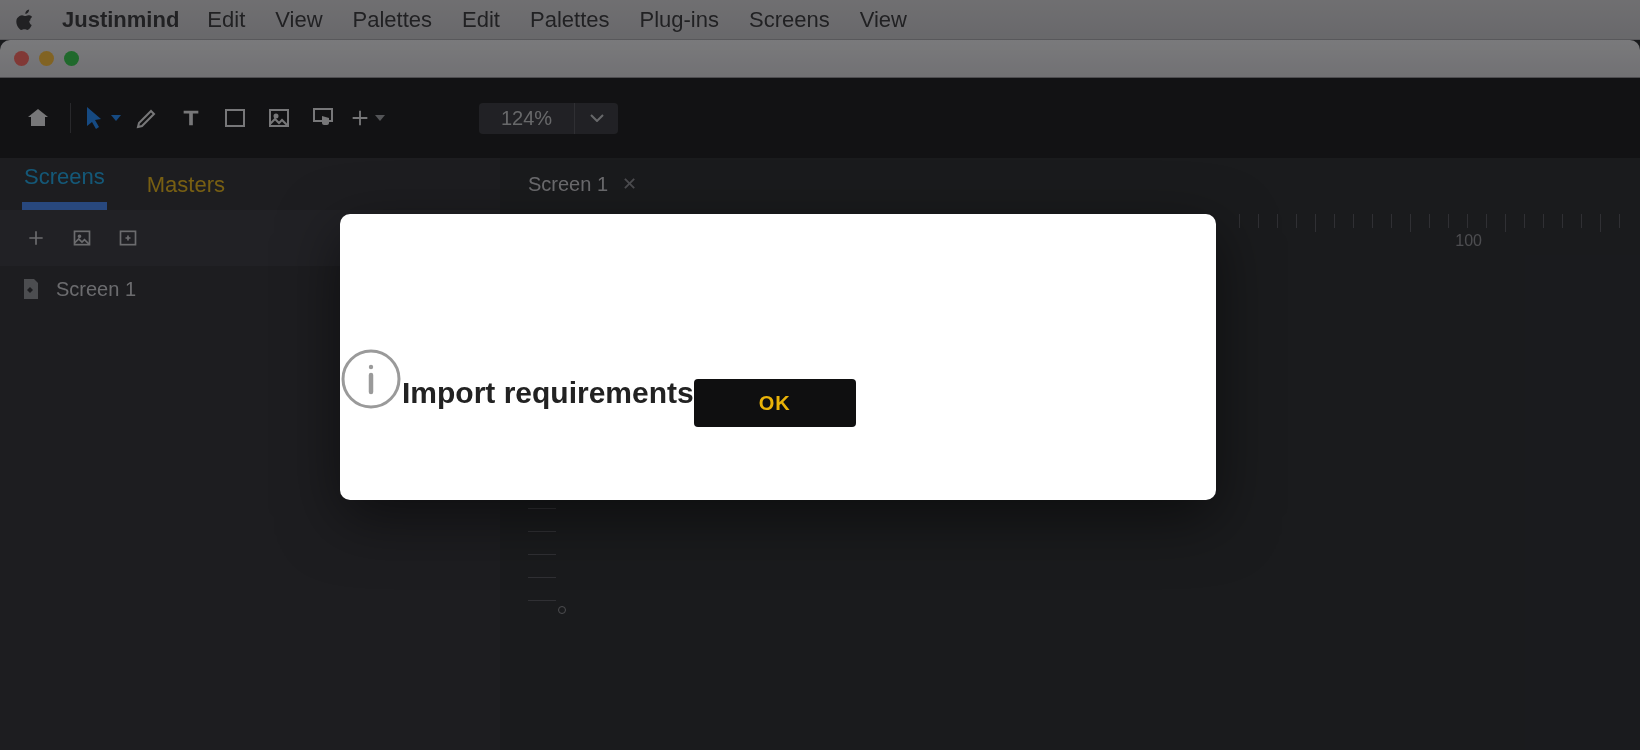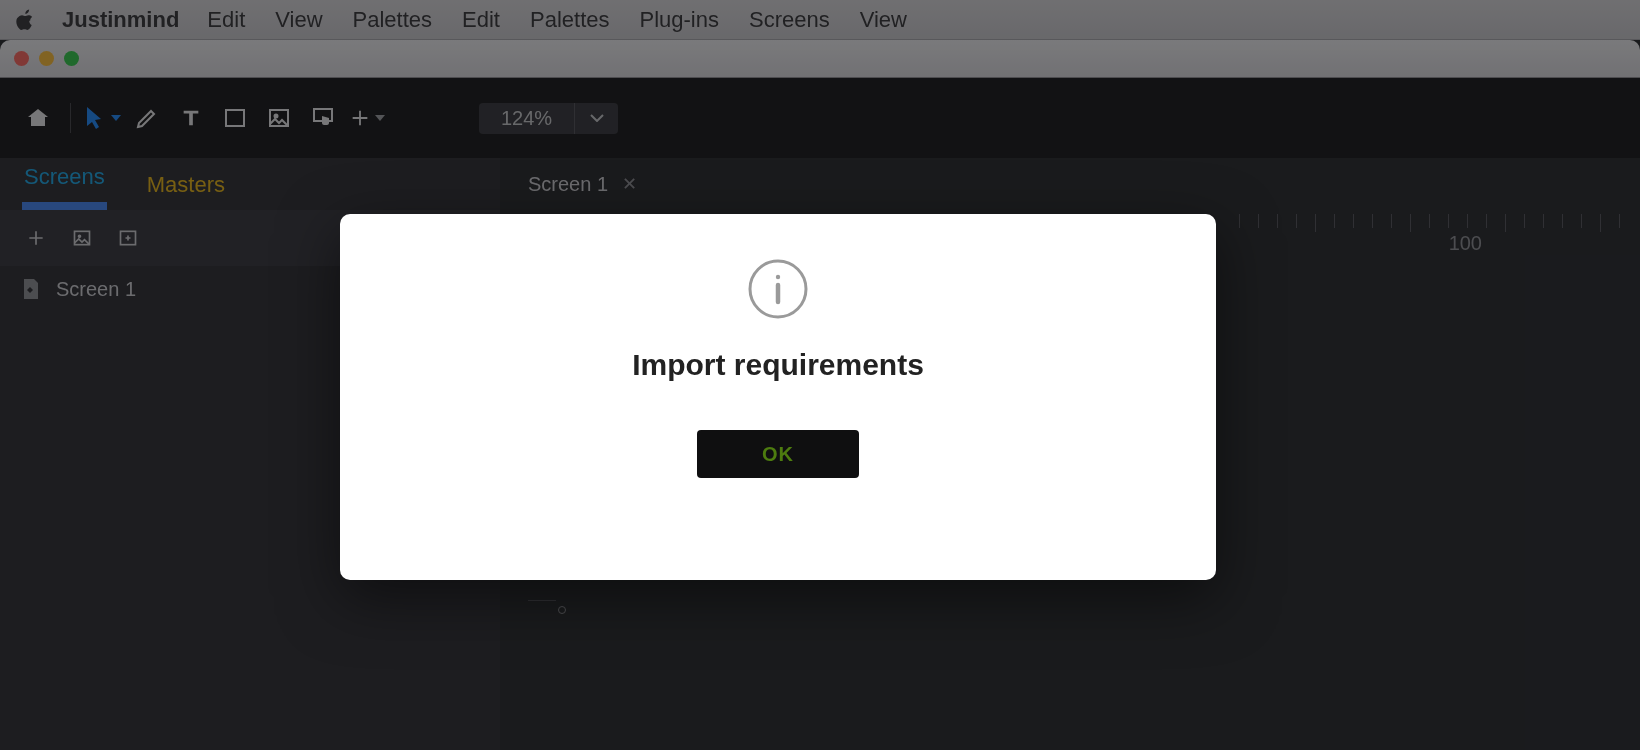--- a/index.html
+++ b/index.html
@@ -67,49 +67,49 @@
 
   .canvas-area { flex:1; background:#1c1d20; position:relative; }
   .doc-tabs { height:52px; display:flex; align-items:center; padding-left:28px; font-size:20px; color:#cfcfd3;}
   .doc-tab { display:flex; align-items:center; }
   .doc-tab .x { margin-left:14px; color:#8b8c90; font-size:18px;}
   
   .h-ruler { position:absolute; top:52px; left:0; right:0; height:30px; }
   .h-ruler .ticks { position:absolute; right:0; top:4px; height:18px; display:flex; align-items:flex-start; }
   .h-ruler .tick { width:1px; height:14px; background:#4c4d52; margin-left:18px; }
   .h-ruler .tick.major { height:18px; }
-  .h-ruler .lbl { position:absolute; right:158px; top:22px; font-size:20px; color:#8b8c90; }
+  .h-ruler .lbl { position:absolute; right:158px; top:22px; font-size:16px; color:#8b8c90; }
   
   .v-ruler { position:absolute; left:28px; top:350px; width:40px; }
   .v-ruler .vt { height:1px; width:28px; background:#4c4d52; margin-bottom:22px; }
   .v-ruler .dot { width:8px; height:8px; border:1px solid #8b8c90; border-radius:50%; margin-left:30px; margin-top:-17px;}
 
   
   .dim {
     position:absolute; left:0; top:0; width:1640px; height:750px;
     background: rgba(25,25,28,0.55);
     pointer-events:none;
   }
 
   
   .modal {
     position:absolute;
     left:340px; top:214px;
-    width:876px; height:366px;
+    width:876px; height:286px;
     background:#fff; border-radius:10px;
     box-shadow: 0 18px 60px rgba(0,0,0,0.5);
-    display:flex; flex-direction:column; align-items:center;
+    display:flex; flex-direction:row; align-items:center;
     padding-top:44px;
   }
   .modal .info-ico { width:62px; height:62px; color:#9a9a9a; }
   .modal h2 { margin-top:28px; font-size:30px; font-weight:700; color:#222; }
   .modal p { margin-top:14px; font-size:24px; color:#333; }
   .modal .ok-btn {
     margin-top:48px; width:162px; height:48px;
-    background:#0f0f10; color:#4d7c0f; border:none; border-radius:4px;
+    background:#0f0f10; color:#eab308; border:none; border-radius:4px;
     font-size:20px; letter-spacing:1px; font-weight:600;
     display:flex; align-items:center; justify-content:center;
   }
 
   svg { display:block; }
 </style>
 </head>
 <body>
 
 <div class="menubar">

